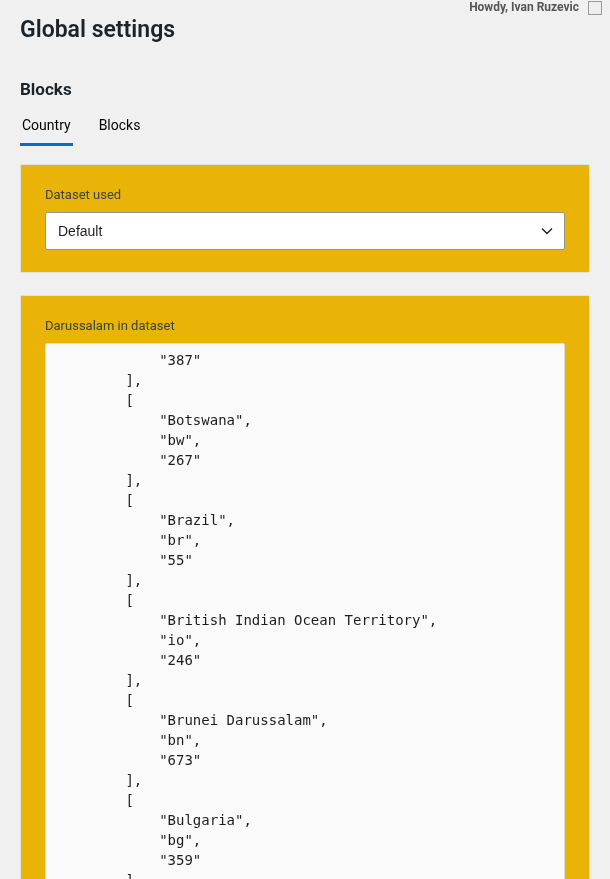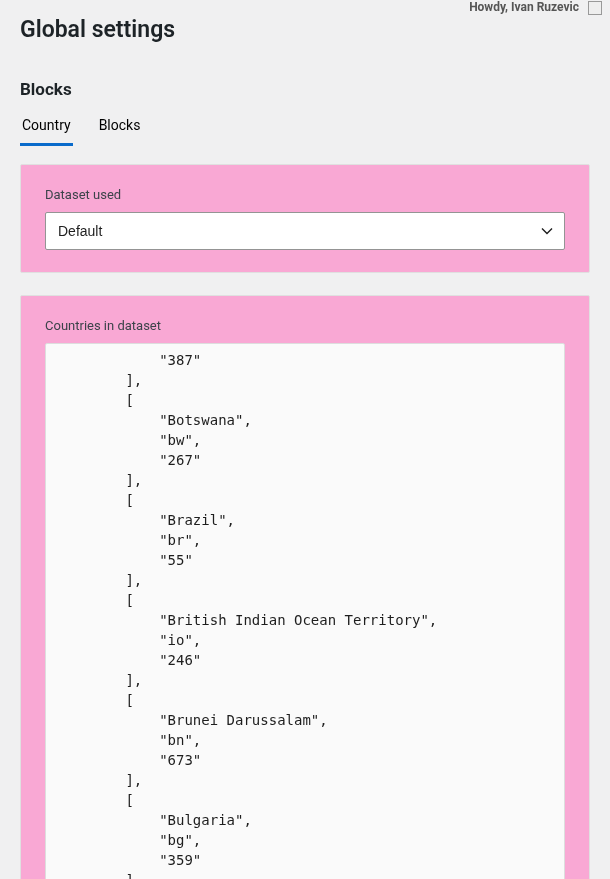--- a/index.html
+++ b/index.html
@@ -63,21 +63,21 @@
       color: #000000;
       padding: 0 2px 10px 2px;
       cursor: pointer;
       border-bottom: 3px solid transparent;
       margin-bottom: -1px;
     }
     .tab.active {
       border-bottom: 3.5px solid #0a6bcb;
     }
     .card {
-      background: #f9a8d4;
+      background: #eab308;
       border: 1px solid #e0e0e0;
       border-radius: 2px;
       padding: 22px 24px;
       margin-bottom: 22px;
     }
     .field-label {
       font-size: 13px;
       color: #3c434a;
       margin-bottom: 10px;
       display: block;
@@ -150,21 +150,21 @@
       </button>
       <span class="select-caret">
         <svg viewBox="0 0 12 12">
             <path d="M1 3.5 L6 8.5 L11 3.5" fill="none" stroke="#1e1e1e" stroke-width="1.4"></path>
           </svg>
       </span>
     </div>
   </div>
 
   <div class="card" style="padding-bottom:0;">
-    <label class="field-label">Countries in dataset</label>
+    <label class="field-label">Darussalam in dataset</label>
     <div class="json-box">            "387"
         ],
         [
             "Botswana",
             "bw",
             "267"
         ],
         [
             "Brazil",
             "br",

